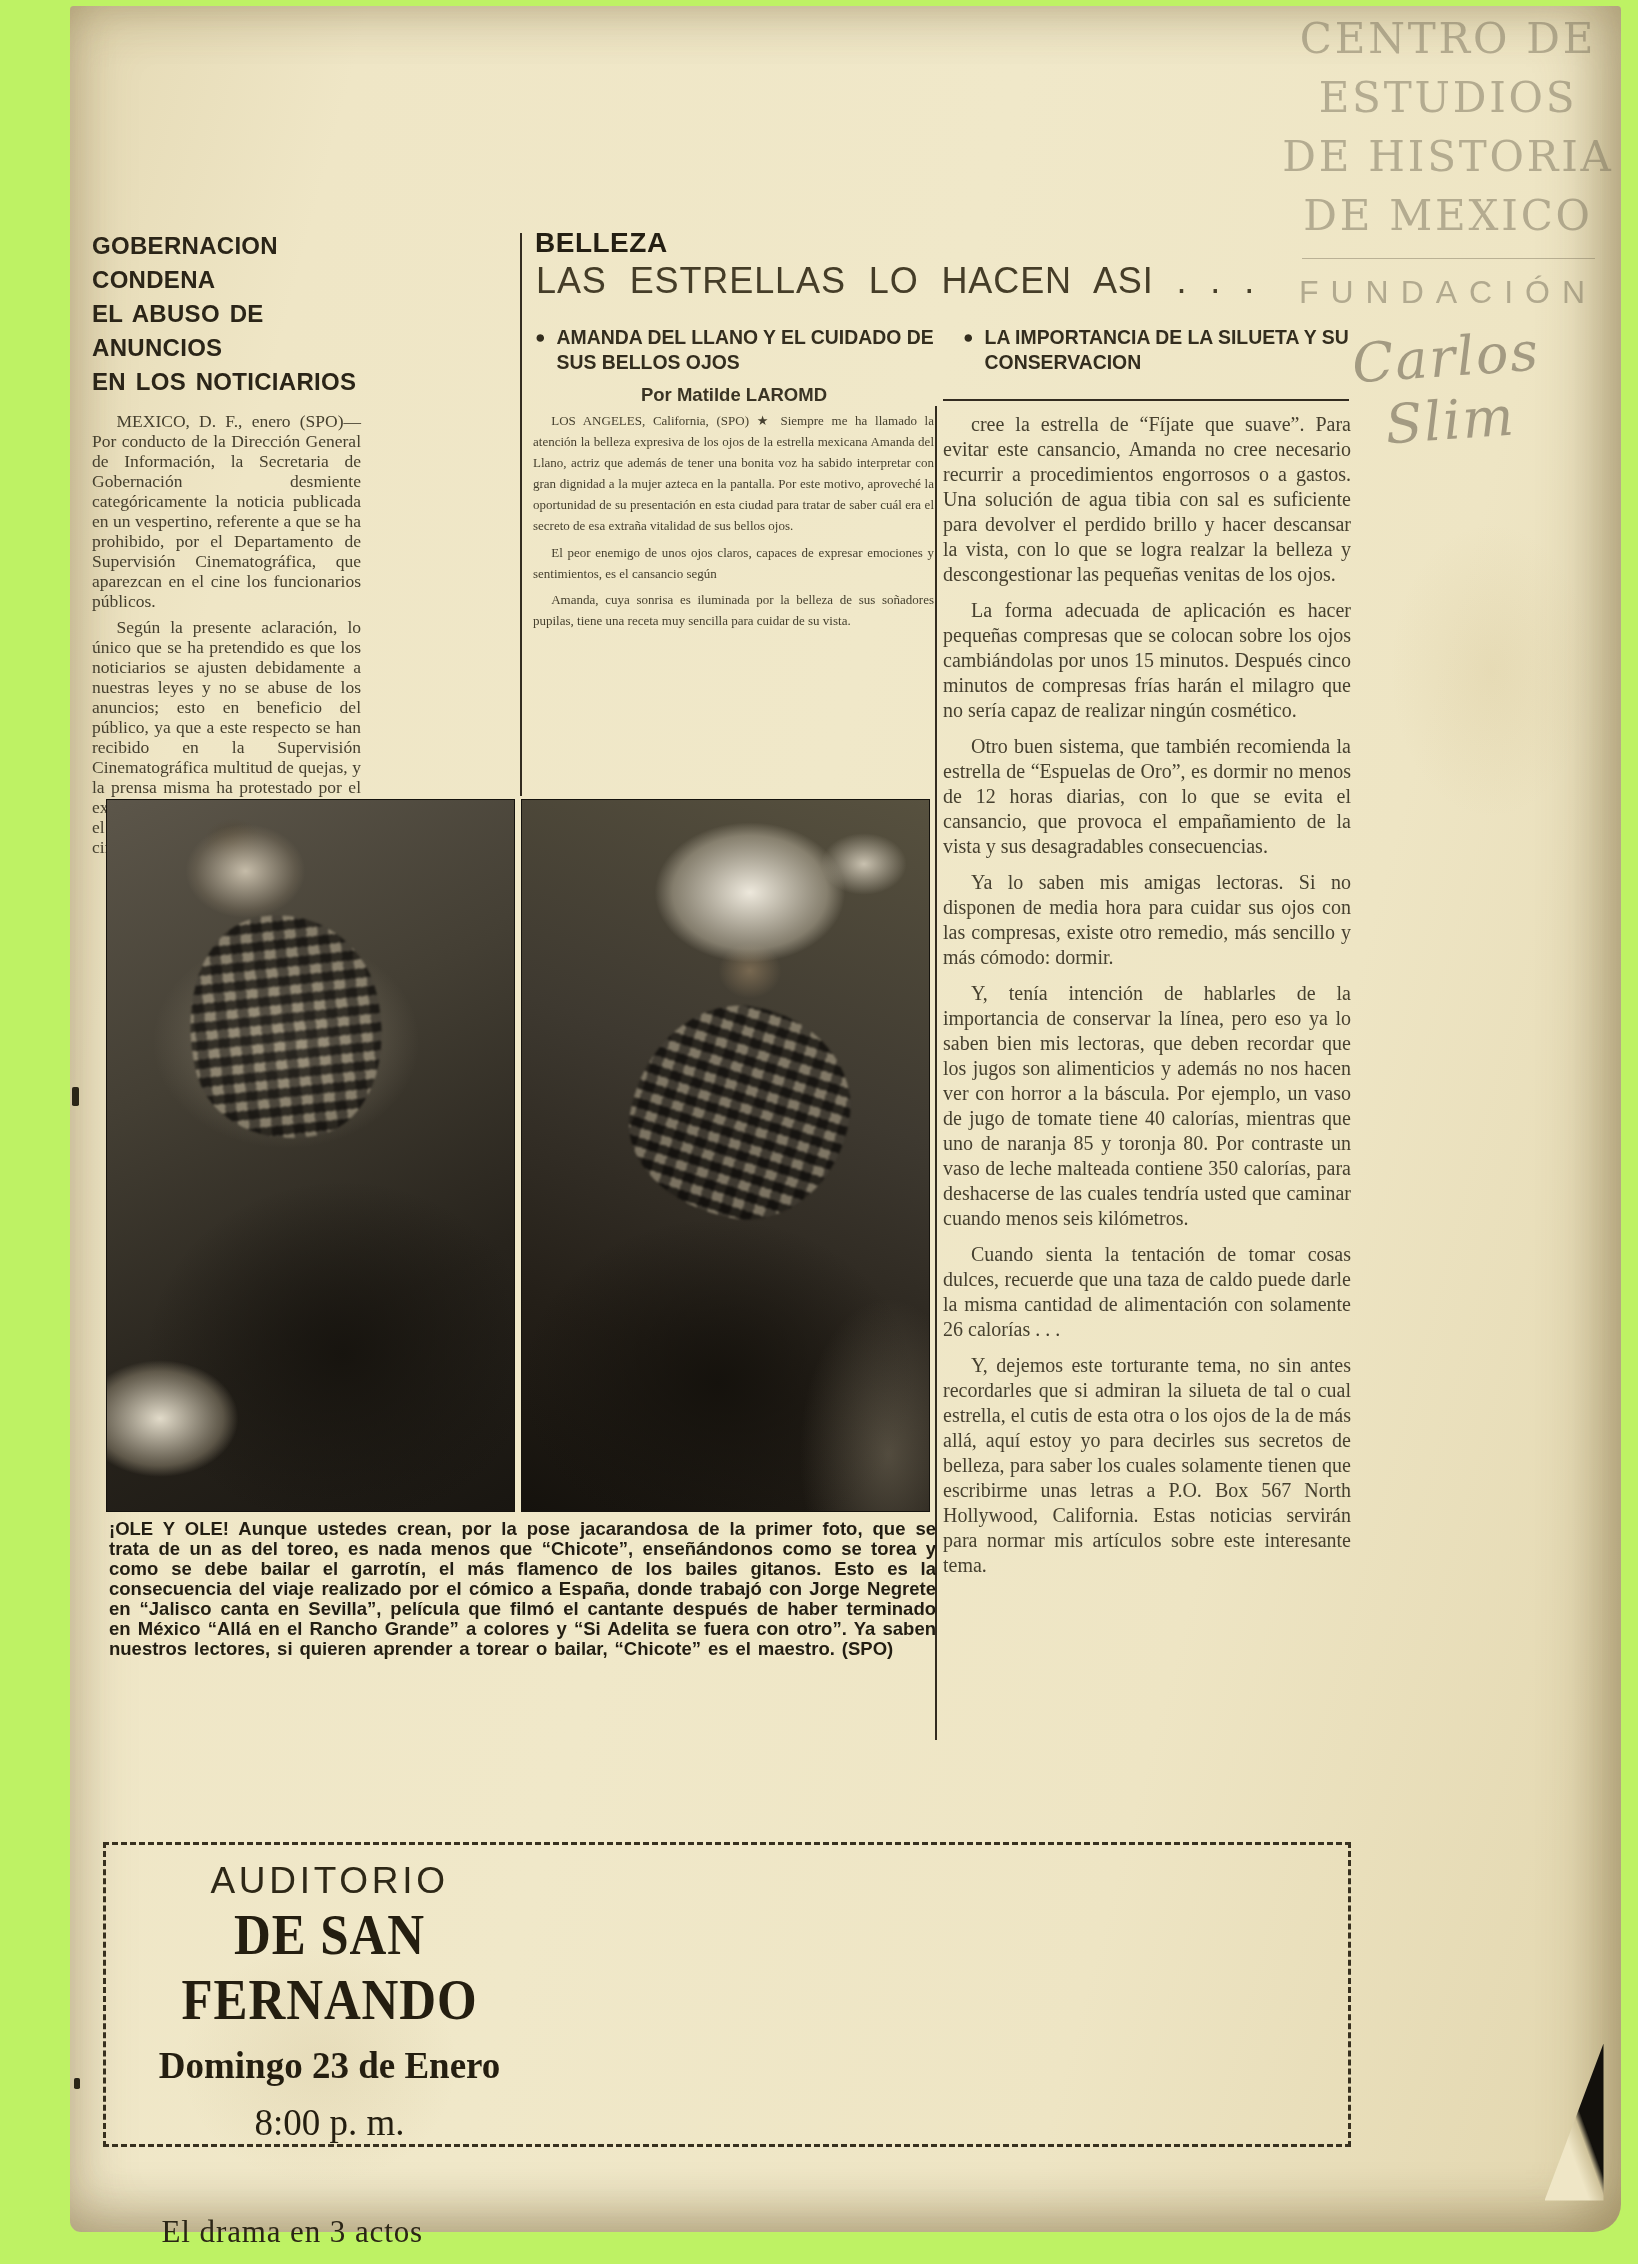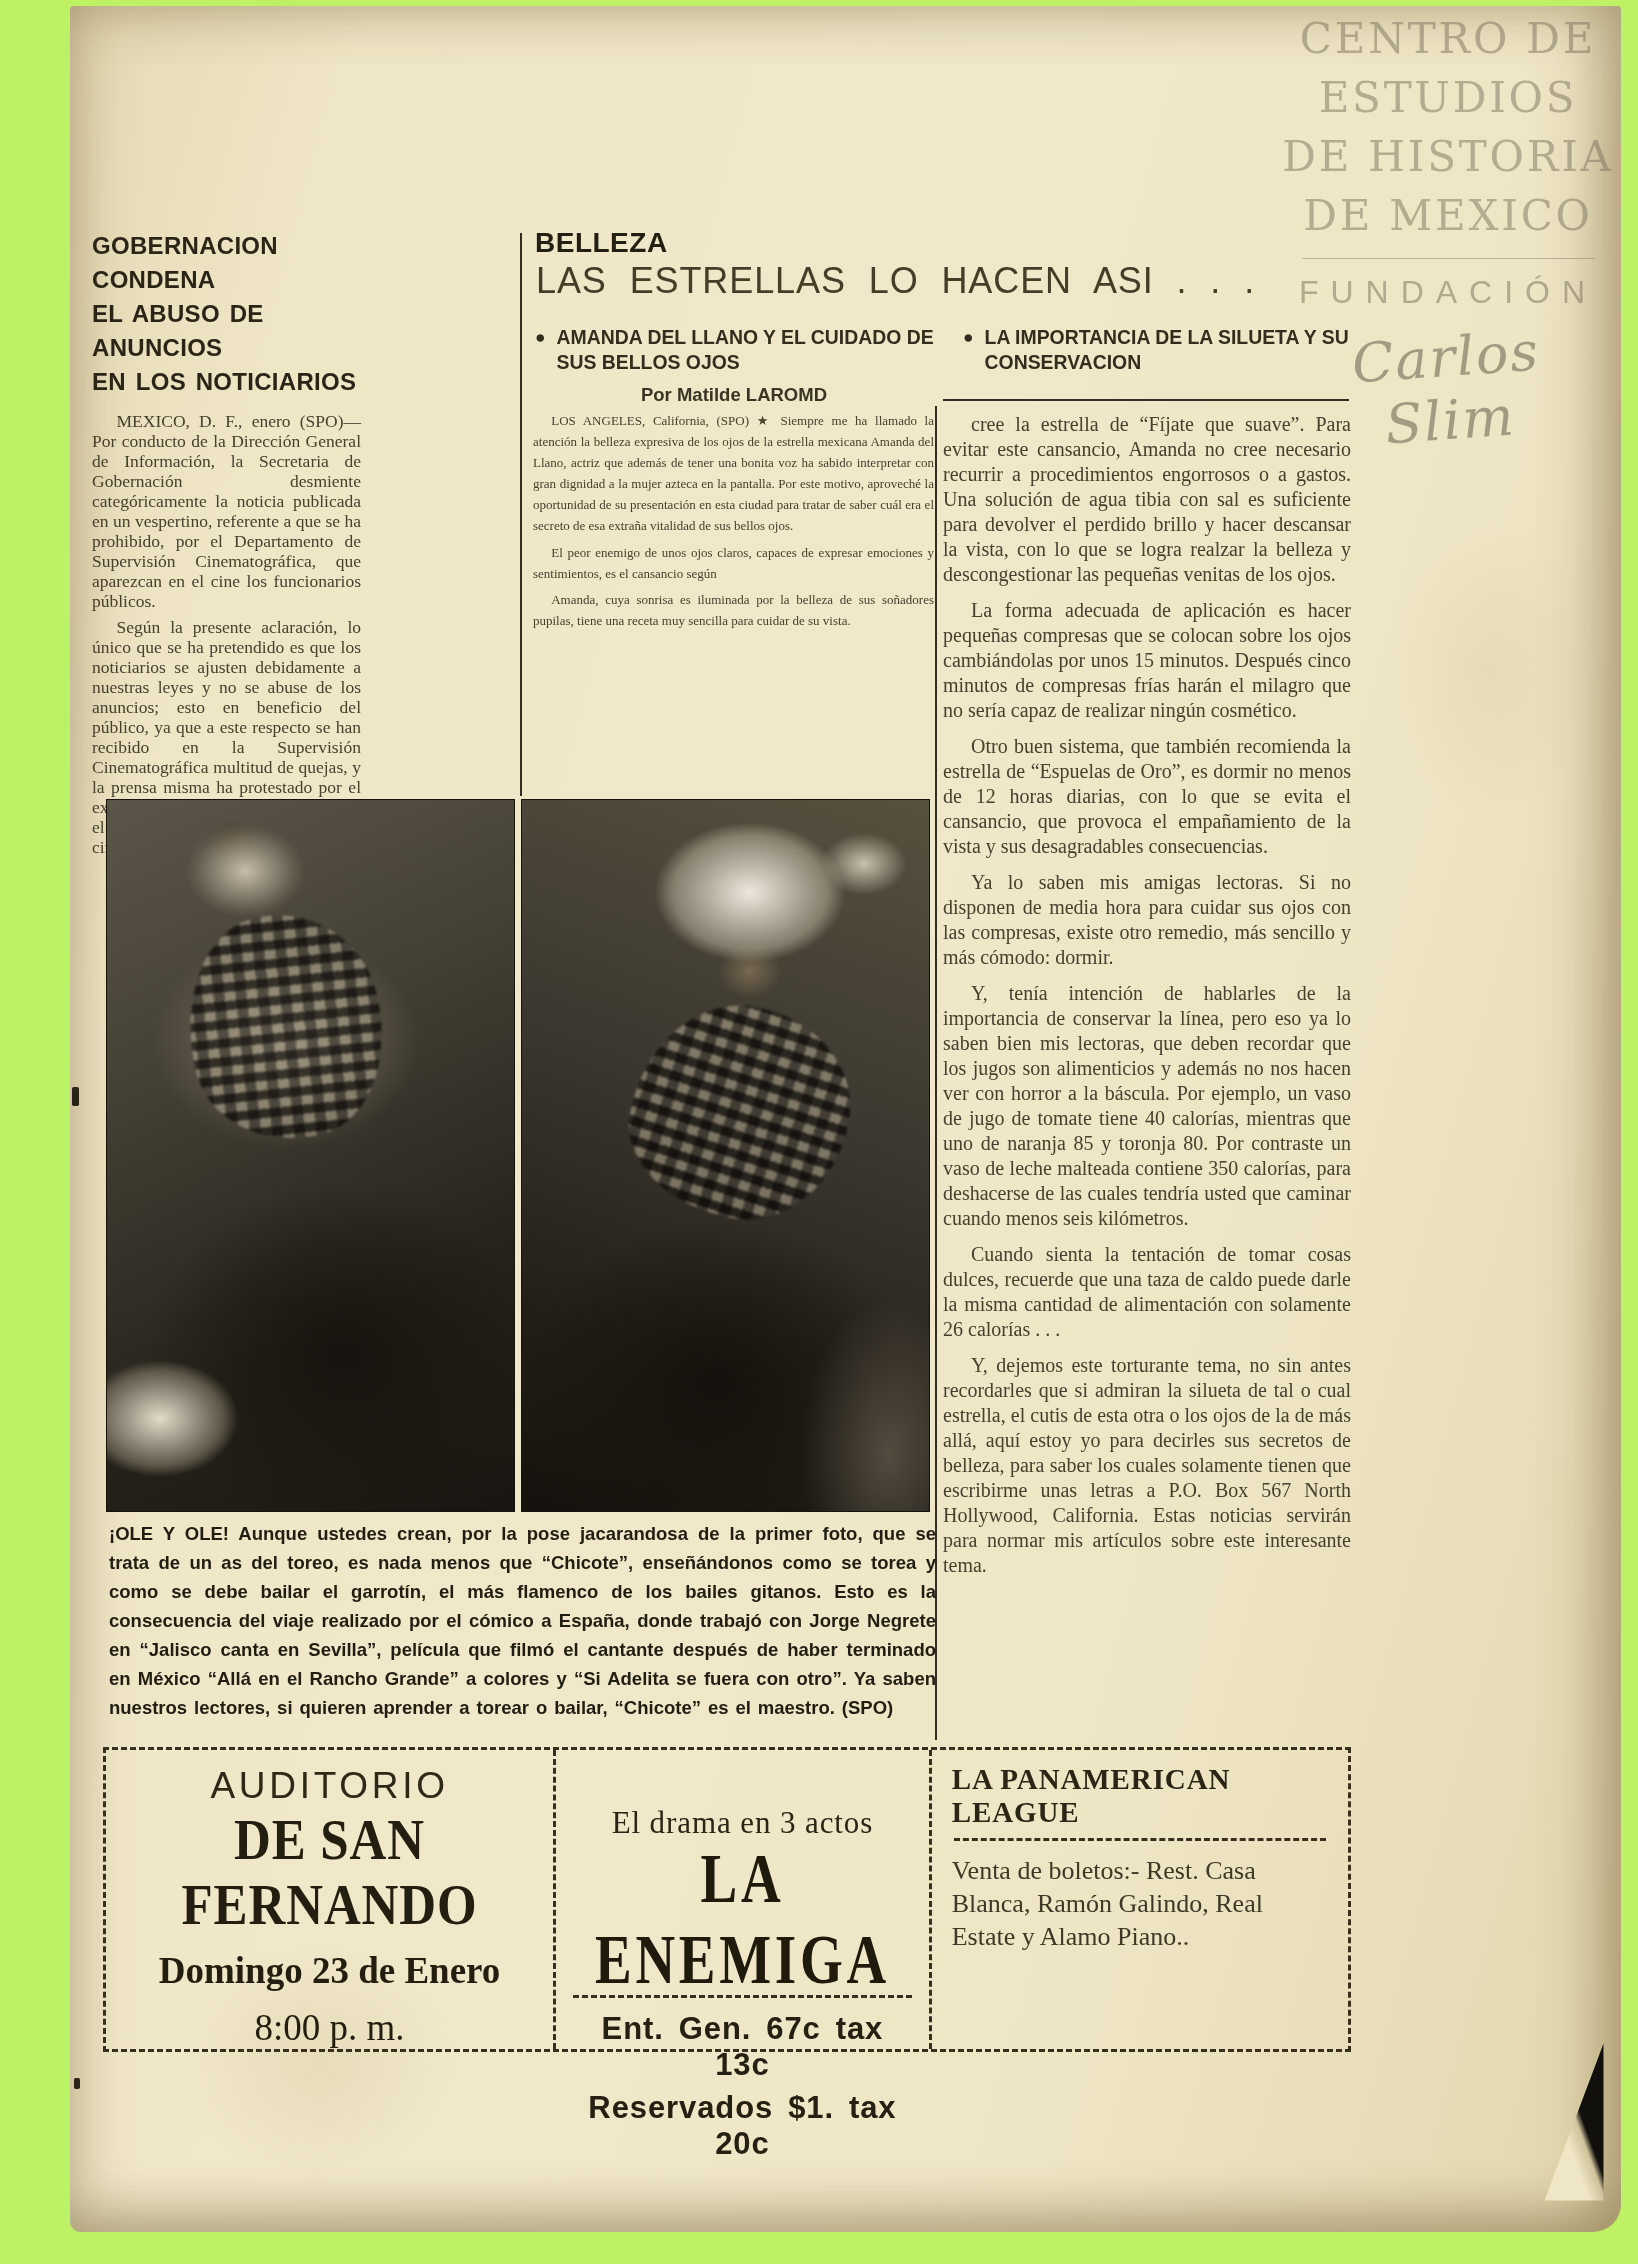--- a/index.html
+++ b/index.html
@@ -73,24 +73,24 @@
      linear-gradient(200deg,#57513f 0%,#3e3930 40%,#241f18 75%,#15120d 100%);}
   .plaid{position:absolute;background:
      repeating-linear-gradient(8deg, rgba(15,13,10,.75) 0 9.2px, rgba(205,195,172,.5) 9.2px 18.5px),
      repeating-linear-gradient(98deg, rgba(15,13,10,.55) 0 11px, rgba(185,175,152,.35) 11px 22px);
      background-blend-mode:multiply;border-radius:48% 52% 45% 55%/60% 45% 55% 40%;
      filter:blur(0.9px);opacity:.8;}
   .plaid-l{left:20%;top:16%;width:194px;height:226px;transform:rotate(-14deg);}
   .plaid-r{left:27%;top:29%;width:217px;height:212px;transform:rotate(10deg);}
   
   .caption{position:absolute;left:109px;top:1519px;width:827px;font-family:"Liberation Sans", sans-serif;
-           font-weight:bold;font-size:18.5px;line-height:29px;color:#221d12;text-align:justify;word-spacing:1.8px;}
-  
-  .ad-box{position:absolute;left:103px;top:1747px;width:1248px;height:305px;
-          border:3.7px dashed #37301f;display:flex;box-sizing:border-box;}
+           font-weight:bold;font-size:18.5px;line-height:20px;color:#221d12;text-align:justify;word-spacing:1.8px;}
+  
+  .ad-box{position:absolute;left:103px;top:1842px;width:1248px;height:305px;
+          border:3.7px dashed #37301f;display:flex;box-sizing:border-box;flex-direction:column;}
   .ad-sep{border-left:3.7px dashed #37301f;}
   .ad-col{box-sizing:border-box;}
   .ad1{width:36%;text-align:center;padding:14.8px 9.2px;}
   .ad1-l1{font-family:"Liberation Sans", sans-serif;font-size:37px;letter-spacing:3.7px;color:#2e2817;}
   .ad1-l2{font-family:"Liberation Serif", serif;font-weight:bold;font-size:51px;color:#241e10;
           letter-spacing:0.9px;transform:scaleY(1.12);margin-top:7.4px;}
   .ad1-l3{font-family:"Liberation Serif", serif;font-weight:bold;font-size:37px;color:#241e10;margin-top:18.5px;}
   .ad1-l4{font-family:"Liberation Serif", serif;font-weight:normal;font-size:37px;color:#241e10;margin-top:14.8px;}
   .ad2{width:30%;text-align:center;padding:9.2px 14.8px;}
   .ad2-kicker{font-family:"Liberation Serif", serif;font-size:31px;color:#2b2516;letter-spacing:0.9px;margin-top:46px;}

